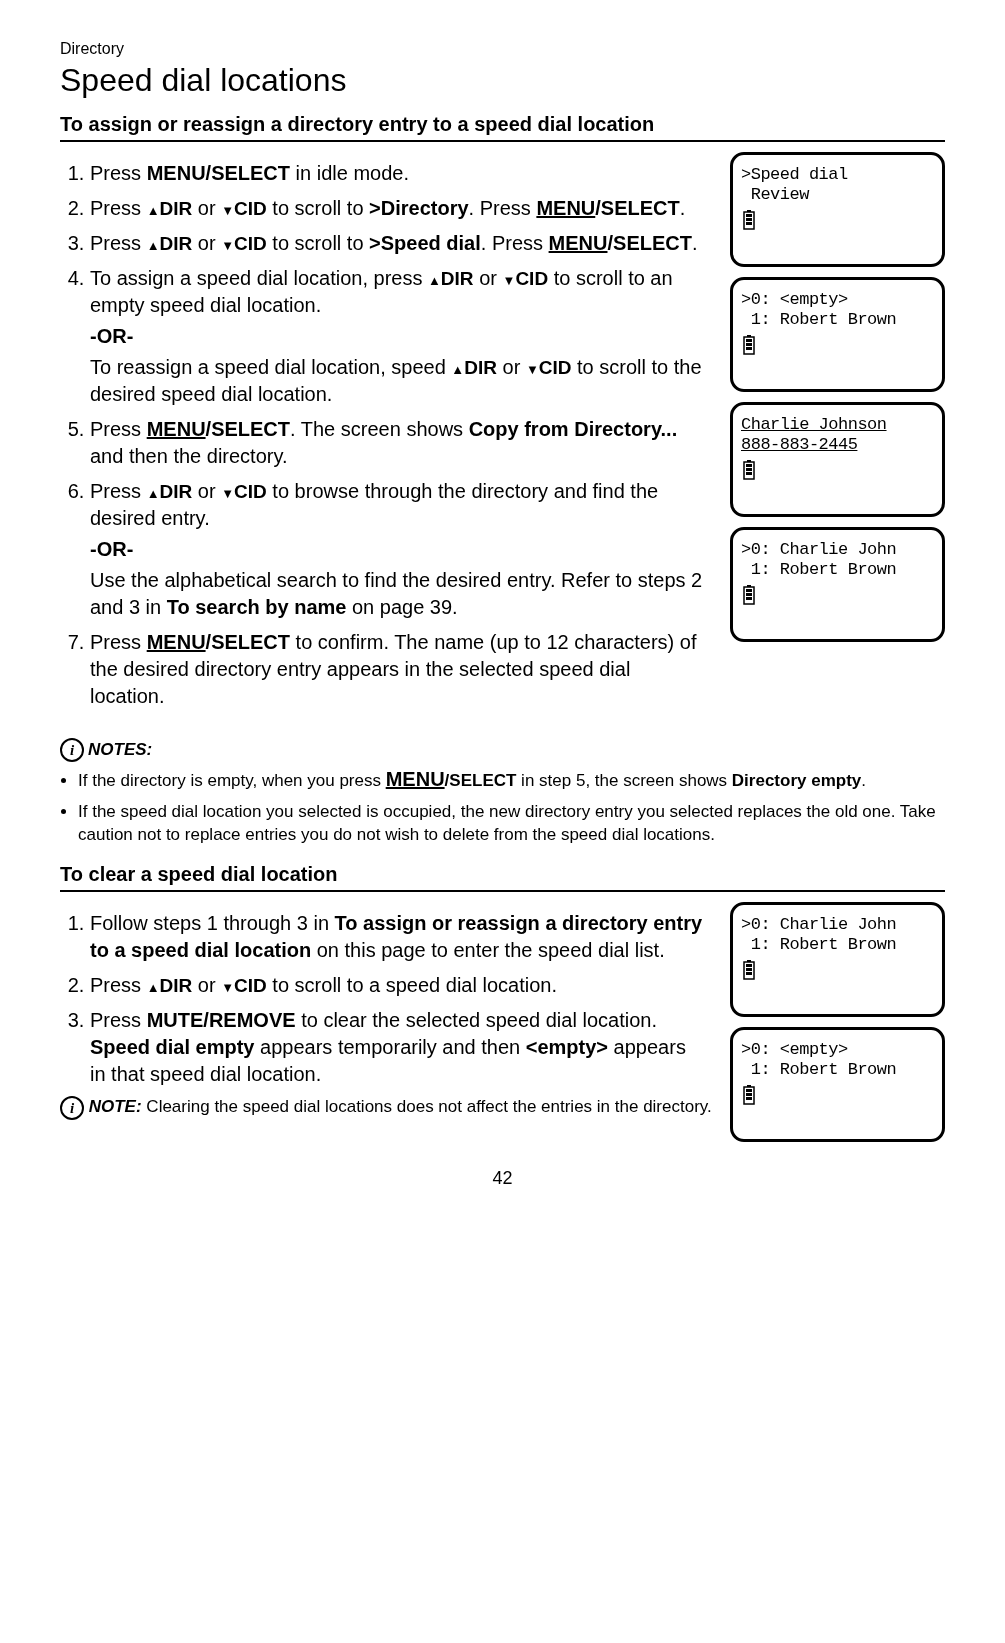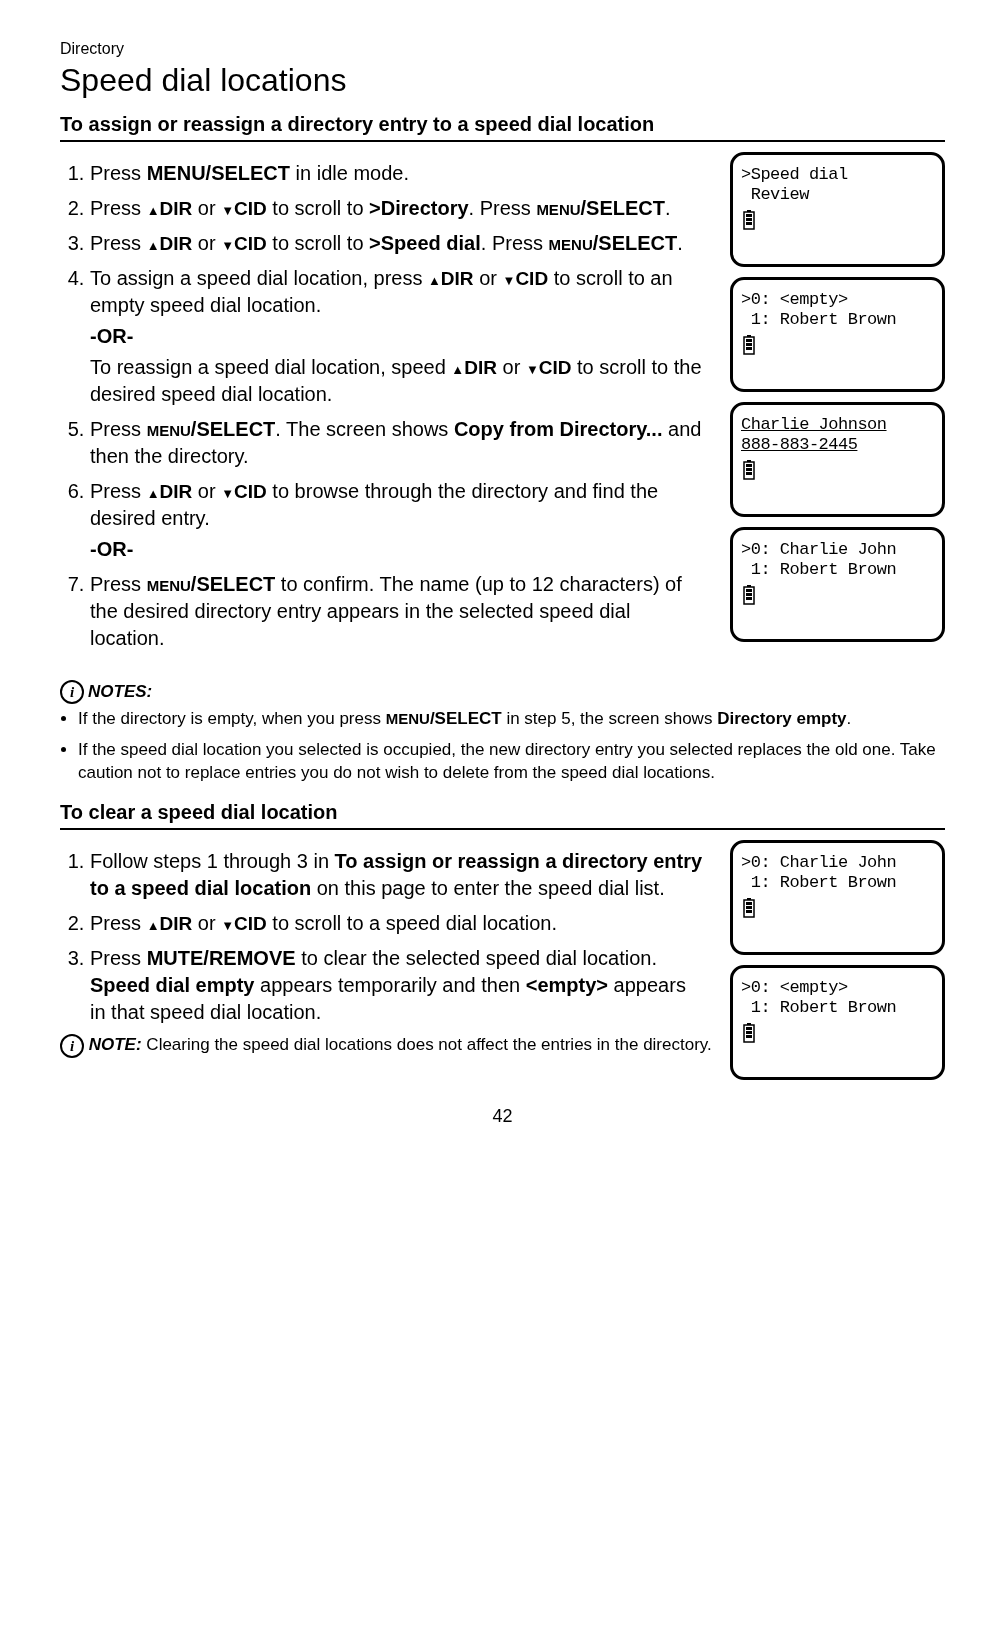--- a/index.html
+++ b/index.html
@@ -58,22 +58,23 @@
     margin-top: 4px;
   }
   strong { font-weight: bold; }
   .dir, .cid {
     font-weight: bold;
     font-size: 19px;
   }
   .arrow-up::before { content: "▲"; font-size: 13px; }
   .arrow-down::before { content: "▼"; font-size: 13px; }
   .smallcaps {
-    font-size: 15px;
-    font-weight: bold;
+    font-size: 20px;
+    font-weight: bold;
+    text-decoration: underline;
   }
   .screen {
     border: 3px solid #000;
     border-radius: 14px;
     padding: 10px 8px 8px 8px;
     height: 115px;
     box-sizing: border-box;
     position: relative;
     font-family: "Courier New", monospace;
   }
@@ -157,20 +158,21 @@
         <span>To assign a speed dial location, press </span><span class="arrow-up"></span><span class="dir">DIR</span><span> or </span><span class="arrow-down"></span><span class="cid">CID</span><span> to scroll to an empty speed dial location.</span>
         <div class="sub"><strong>-OR-</strong></div>
         <div class="sub"><span>To reassign a speed dial location, speed </span><span class="arrow-up"></span><span class="dir">DIR</span><span> or </span><span class="arrow-down"></span><span class="cid">CID</span><span> to scroll to the desired speed dial location.</span></div>
       </li>
       <li>
         <span>Press </span><span class="smallcaps">MENU</span><strong>/SELECT</strong><span>. The screen shows </span><strong>Copy from Directory...</strong><span> and then the directory.</span>
       </li>
       <li>
         <span>Press </span><span class="arrow-up"></span><span class="dir">DIR</span><span> or </span><span class="arrow-down"></span><span class="cid">CID</span><span> to browse through the directory and find the desired entry.</span>
         <div class="sub"><strong>-OR-</strong></div>
+        <div class="sub"><span>Use the alphabetical search to find the desired entry. Refer to steps 2 and 3 in </span><strong>To search by name</strong><span> on page 39.</span></div>
       </li>
       <li>
         <span>Press </span><span class="smallcaps">MENU</span><strong>/SELECT</strong><span> to confirm. The name (up to 12 characters) of the desired directory entry appears in the selected speed dial location.</span>
       </li>
     </ol>
   </div>
   <div class="screens-col">
     <div class="screen">
       <div class="line1">&gt;Speed dial</div>
       <div class="line2"> Review</div>

